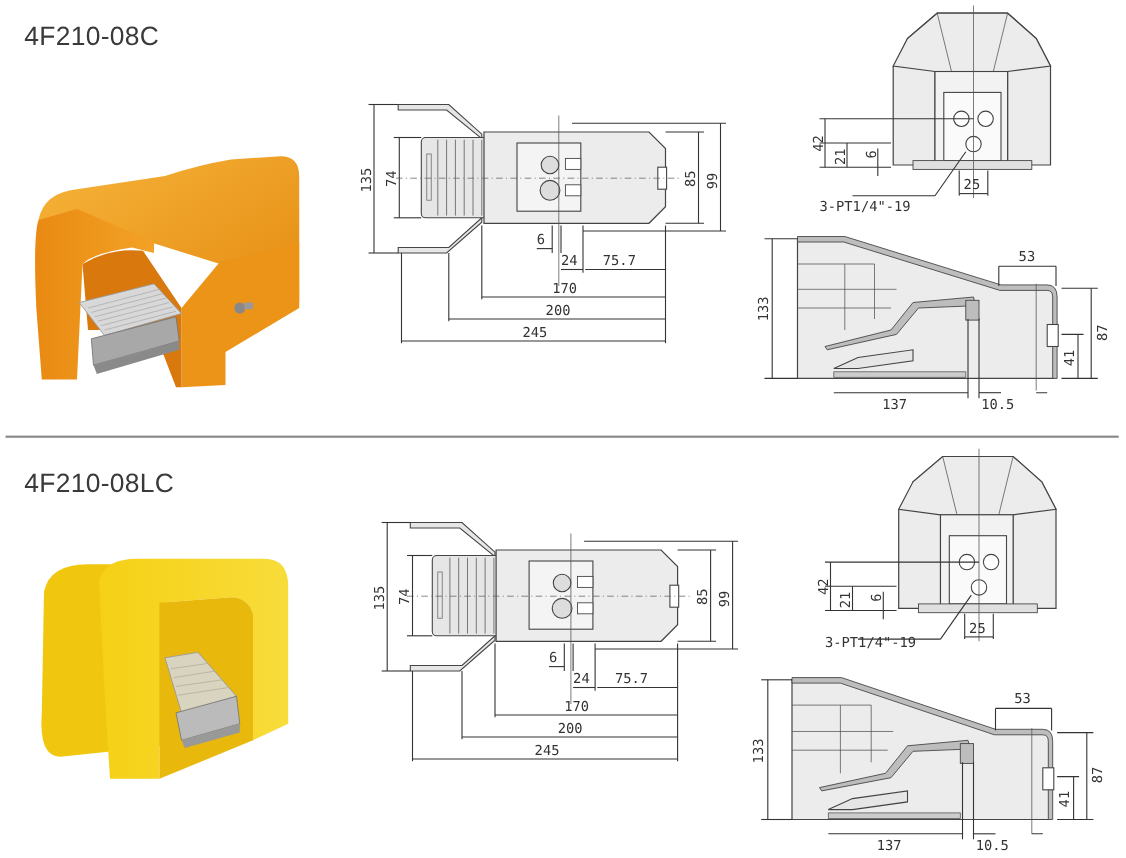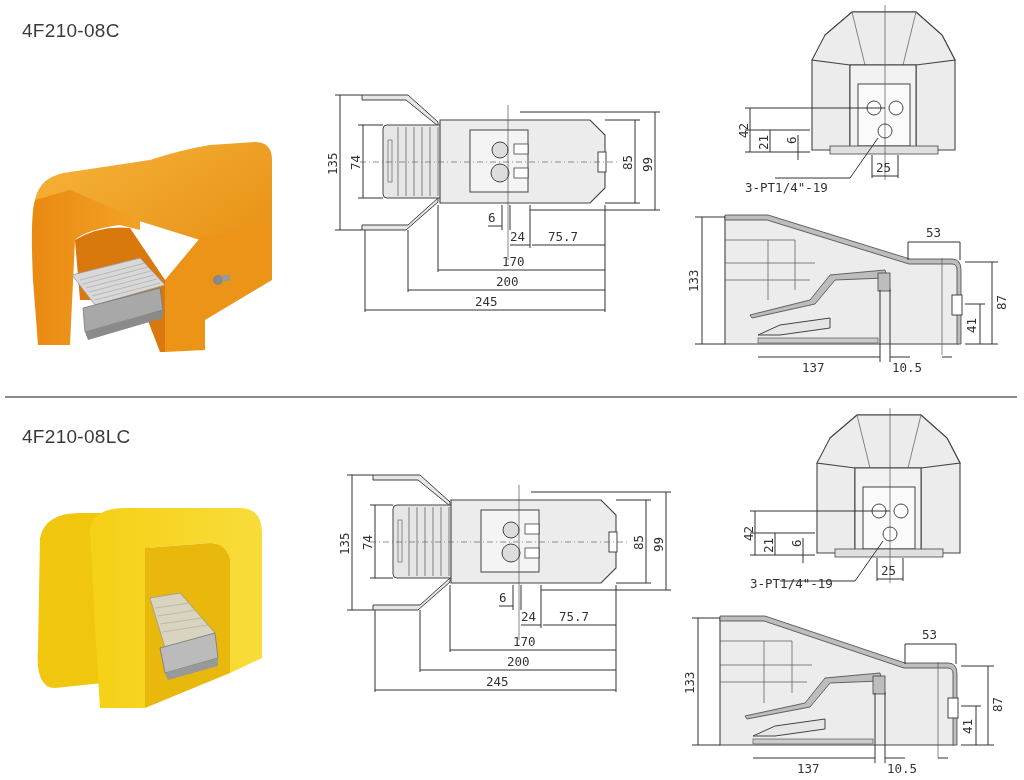--- a/index.html
+++ b/index.html
@@ -1,18 +1,18 @@
 <!DOCTYPE html>
 <html><head>
 <meta charset="utf-8">
 <style>
   html,body{margin:0;padding:0;background:#ffffff;}
   body{width:1024px;height:780px;position:relative;overflow:hidden;font-family:"Liberation Sans",sans-serif;color:#333;}
   .section{position:absolute;left:0;width:1024px;}
-  .model-title{position:absolute;left:22px;font-size:19px;color:#3a3a3a;letter-spacing:0.3px;font-family:"Liberation Sans",sans-serif;}
+  .model-title{position:absolute;left:22px;font-size:24px;color:#3a3a3a;letter-spacing:0.3px;font-family:"Liberation Sans",sans-serif;}
   .divider{position:absolute;left:5px;top:396px;width:1012px;height:2px;background:#8a8a8a;}
   svg{position:absolute;overflow:visible;}
   .dim{font-family:"DejaVu Sans Mono","Liberation Mono",monospace;font-size:12.5px;fill:#333;}
   .dimv{font-family:"DejaVu Sans Mono","Liberation Mono",monospace;font-size:12.5px;fill:#333;}
   .ln{stroke:#333;stroke-width:1;fill:none;}
   .thin{stroke:#555;stroke-width:0.7;fill:none;}
   .body{fill:#ececec;stroke:#444;stroke-width:1.1;}
   .body2{fill:#e6e6e6;stroke:#444;stroke-width:1;}
   .hatch{fill:#bdbdbd;stroke:#444;stroke-width:0.8;}
   .dash{stroke:#666;stroke-width:0.7;stroke-dasharray:6 3 1 3;fill:none;}

